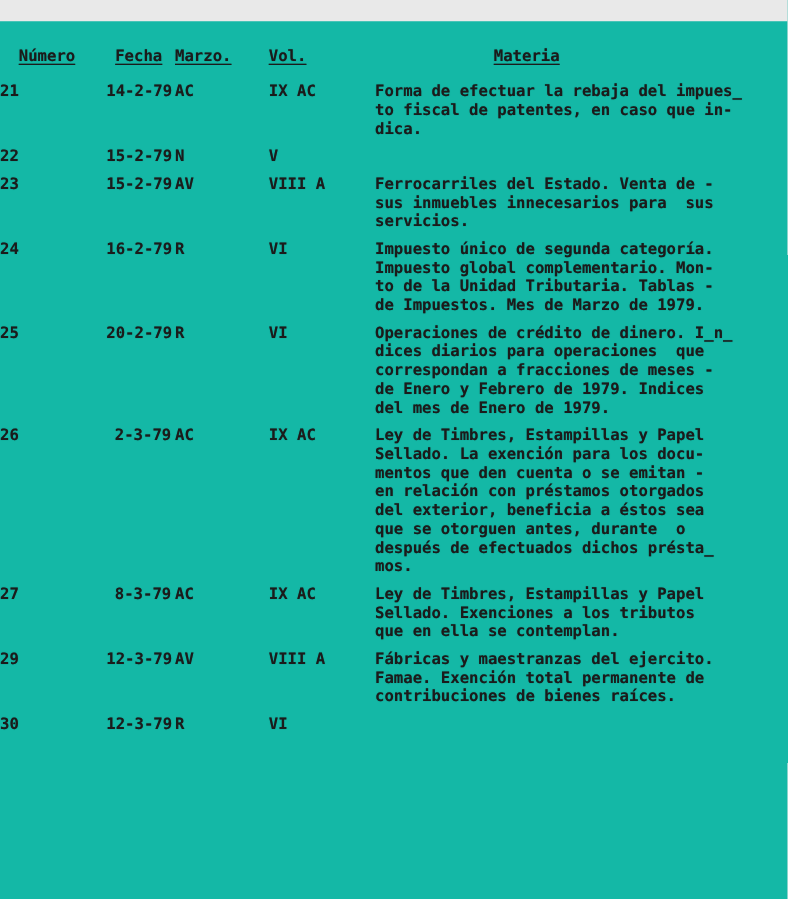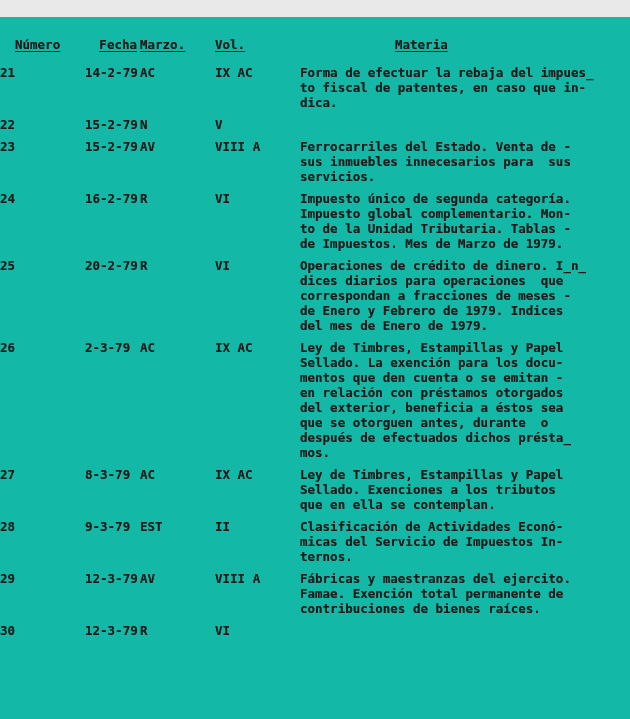--- a/index.html
+++ b/index.html
@@ -24,26 +24,26 @@
     text-shadow: 0 0 0.6px rgba(25,25,25,0.55);
   }
   .thead, .row {
     display: flex;
     align-items: flex-start;
   }
   .thead { margin-bottom: 13px; }
   .row { margin-bottom: 7px; }
   .c { box-sizing: border-box; flex-shrink: 0; }
   .c-num    { width: 85px; }
-  .c-fecha  { width: 52px; text-align: left; white-space: nowrap; }
+  .c-fecha  { width: 52px; text-align: right; white-space: nowrap; }
   .c-depto  { width: 78px; padding-left: 3px; }
   .c-vol    { width: 85px; }
   .c-materia{ flex: 1 1 auto; white-space: pre-wrap; padding-right: 15px; }
   .thead .c-num   { padding-left: 15px; }
-  .thead .c-fecha { text-align: right; }
+  .thead .c-fecha { text-align: center; }
   .thead .c-materia { padding-left: 95px; }
   .th {
     text-decoration: underline;
     text-underline-offset: 2px;
   }
 </style>
 </head>
 <body>
 
 <div class="page">
@@ -117,29 +117,20 @@
       <div class="row">
         <div class="c c-num">27</div>
         <div class="c c-fecha">8-3-79</div>
         <div class="c c-depto">AC</div>
         <div class="c c-vol">IX AC</div>
         <div class="c c-materia">Ley de Timbres, Estampillas y Papel
 Sellado. Exenciones a los tributos
 que en ella se contemplan.</div>
       </div>
       <div class="row">
-        <div class="c c-num">28</div>
-        <div class="c c-fecha">9-3-79</div>
-        <div class="c c-depto">EST</div>
-        <div class="c c-vol">II</div>
-        <div class="c c-materia">Clasificación de Actividades Econó-
-micas del Servicio de Impuestos In-
-ternos.</div>
-      </div>
-      <div class="row">
         <div class="c c-num">29</div>
         <div class="c c-fecha">12-3-79</div>
         <div class="c c-depto">AV</div>
         <div class="c c-vol">VIII A</div>
         <div class="c c-materia">Fábricas y maestranzas del ejercito.
 Famae. Exención total permanente de
 contribuciones de bienes raíces.</div>
       </div>
       <div class="row">
         <div class="c c-num">30</div>

